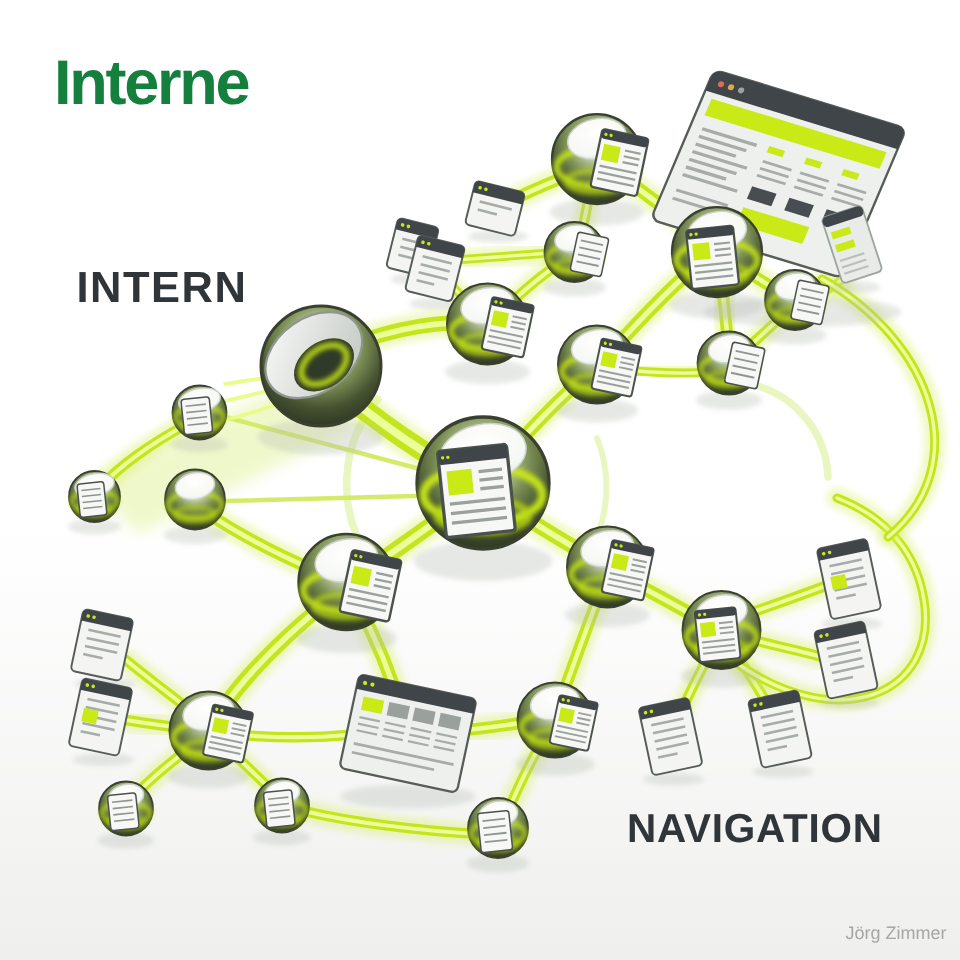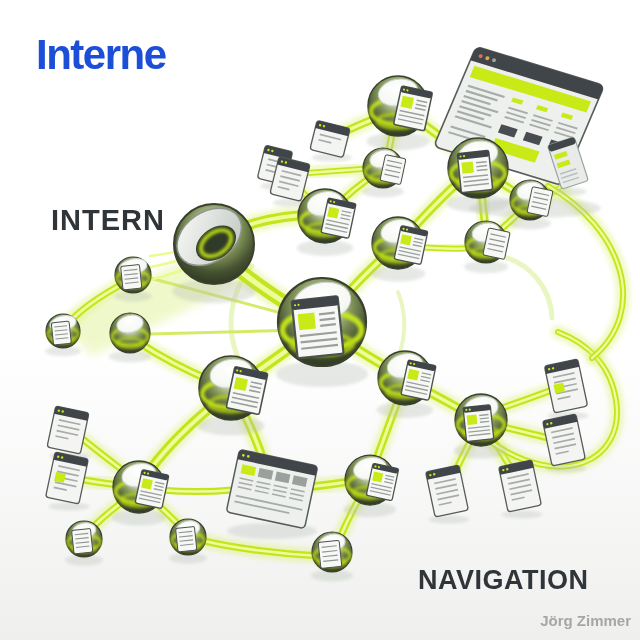--- a/index.html
+++ b/index.html
@@ -1,25 +1,25 @@
 <!DOCTYPE html>
 <html><head>
 <meta charset="utf-8">
 <style>
   html,body{margin:0;padding:0;}
   body{font-family:"Liberation Sans", sans-serif; background:#fff;}
   #stage{position:relative;width:640px;height:640px;overflow:hidden;background:#ffffff;}
   #net{position:absolute;left:0;top:0;}
   .overlay{position:absolute;color:#33383c;}
-  #title{left:36px;top:34px;font-size:42px;font-weight:800;line-height:1.0;letter-spacing:-1.5px;color:#1d4ed8;}
-  .biglabel{font-weight:800;color:#2f3539;margin-top:28px;}
+  #title{left:36px;top:34px;font-size:42px;font-weight:800;line-height:1.0;letter-spacing:-1.5px;color:#15803d;}
+  .biglabel{font-weight:800;color:#2f3539;}
   #label-intern{left:51px;top:176px;font-size:29px;letter-spacing:1px;}
   #label-struktur{left:403px;top:298px;font-size:29px;letter-spacing:0.5px;}
   #label-navigation{left:418px;top:537px;font-size:27px;letter-spacing:0.5px;text-align:right;}
-  #credit{right:9px;bottom:11px;font-size:15px;color:#a6a6a6;font-weight:700;}
+  #credit{right:9px;bottom:11px;font-size:12px;color:#a6a6a6;font-weight:400;}
 </style>
 </head>
 <body>
 
 <div id="stage">
   <svg id="net" width="640" height="640" viewBox="0 0 640 640">
     <defs>
       <radialGradient id="sg" cx="50%" cy="32%" r="78%">
         <stop offset="0%" stop-color="#f0f4e6"></stop>
         <stop offset="22%" stop-color="#c7d2ae"></stop>

